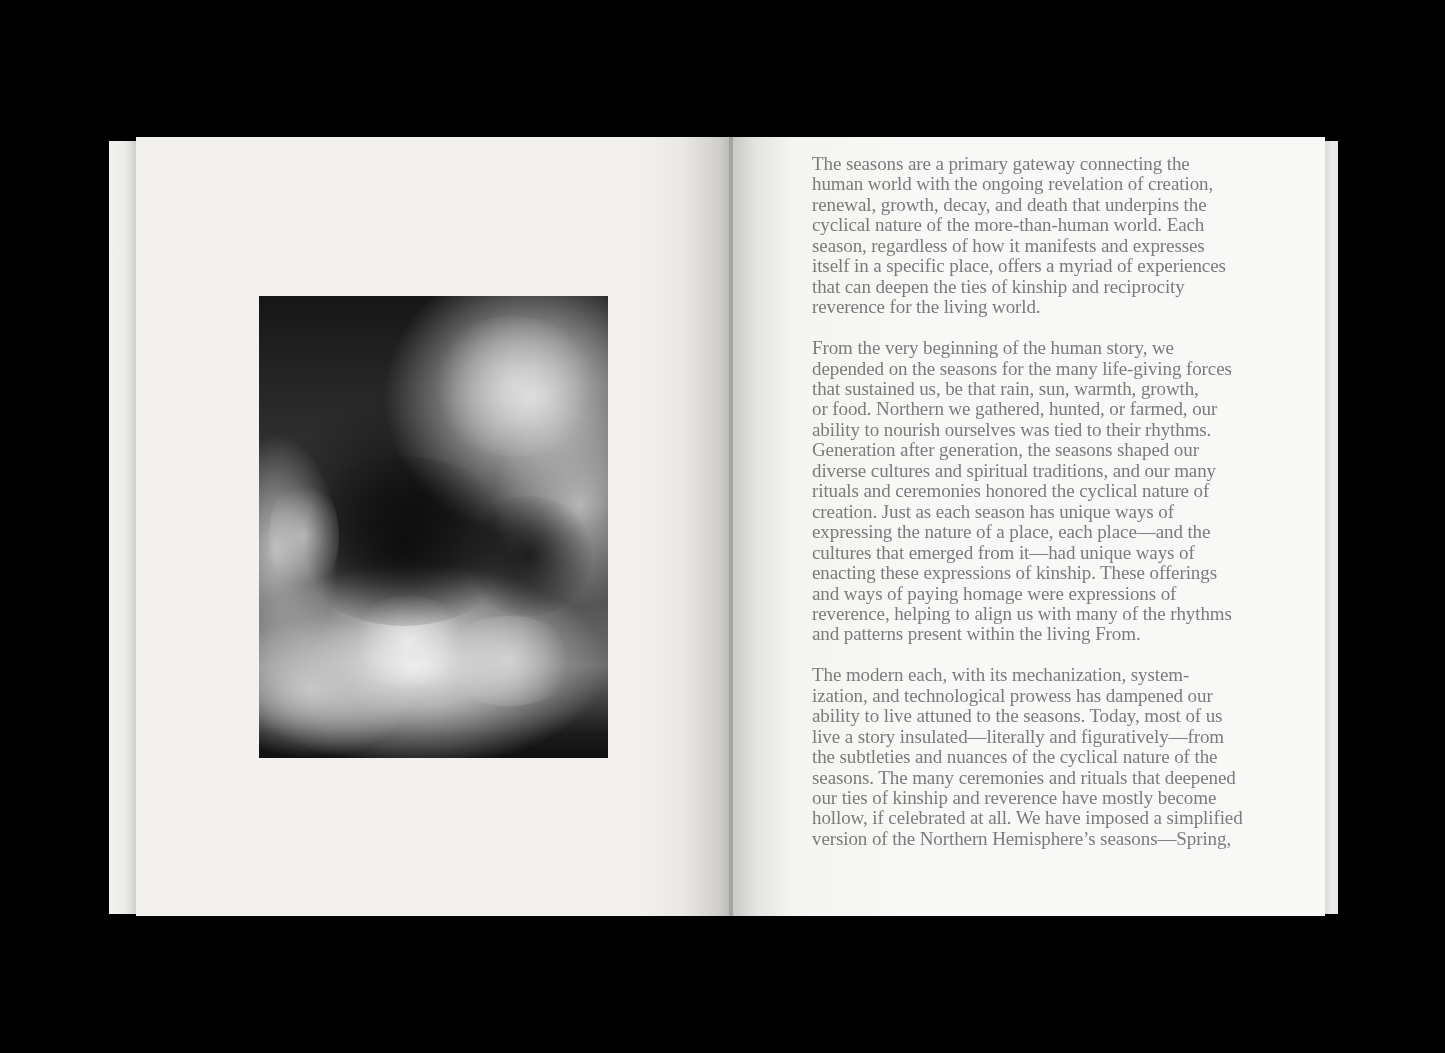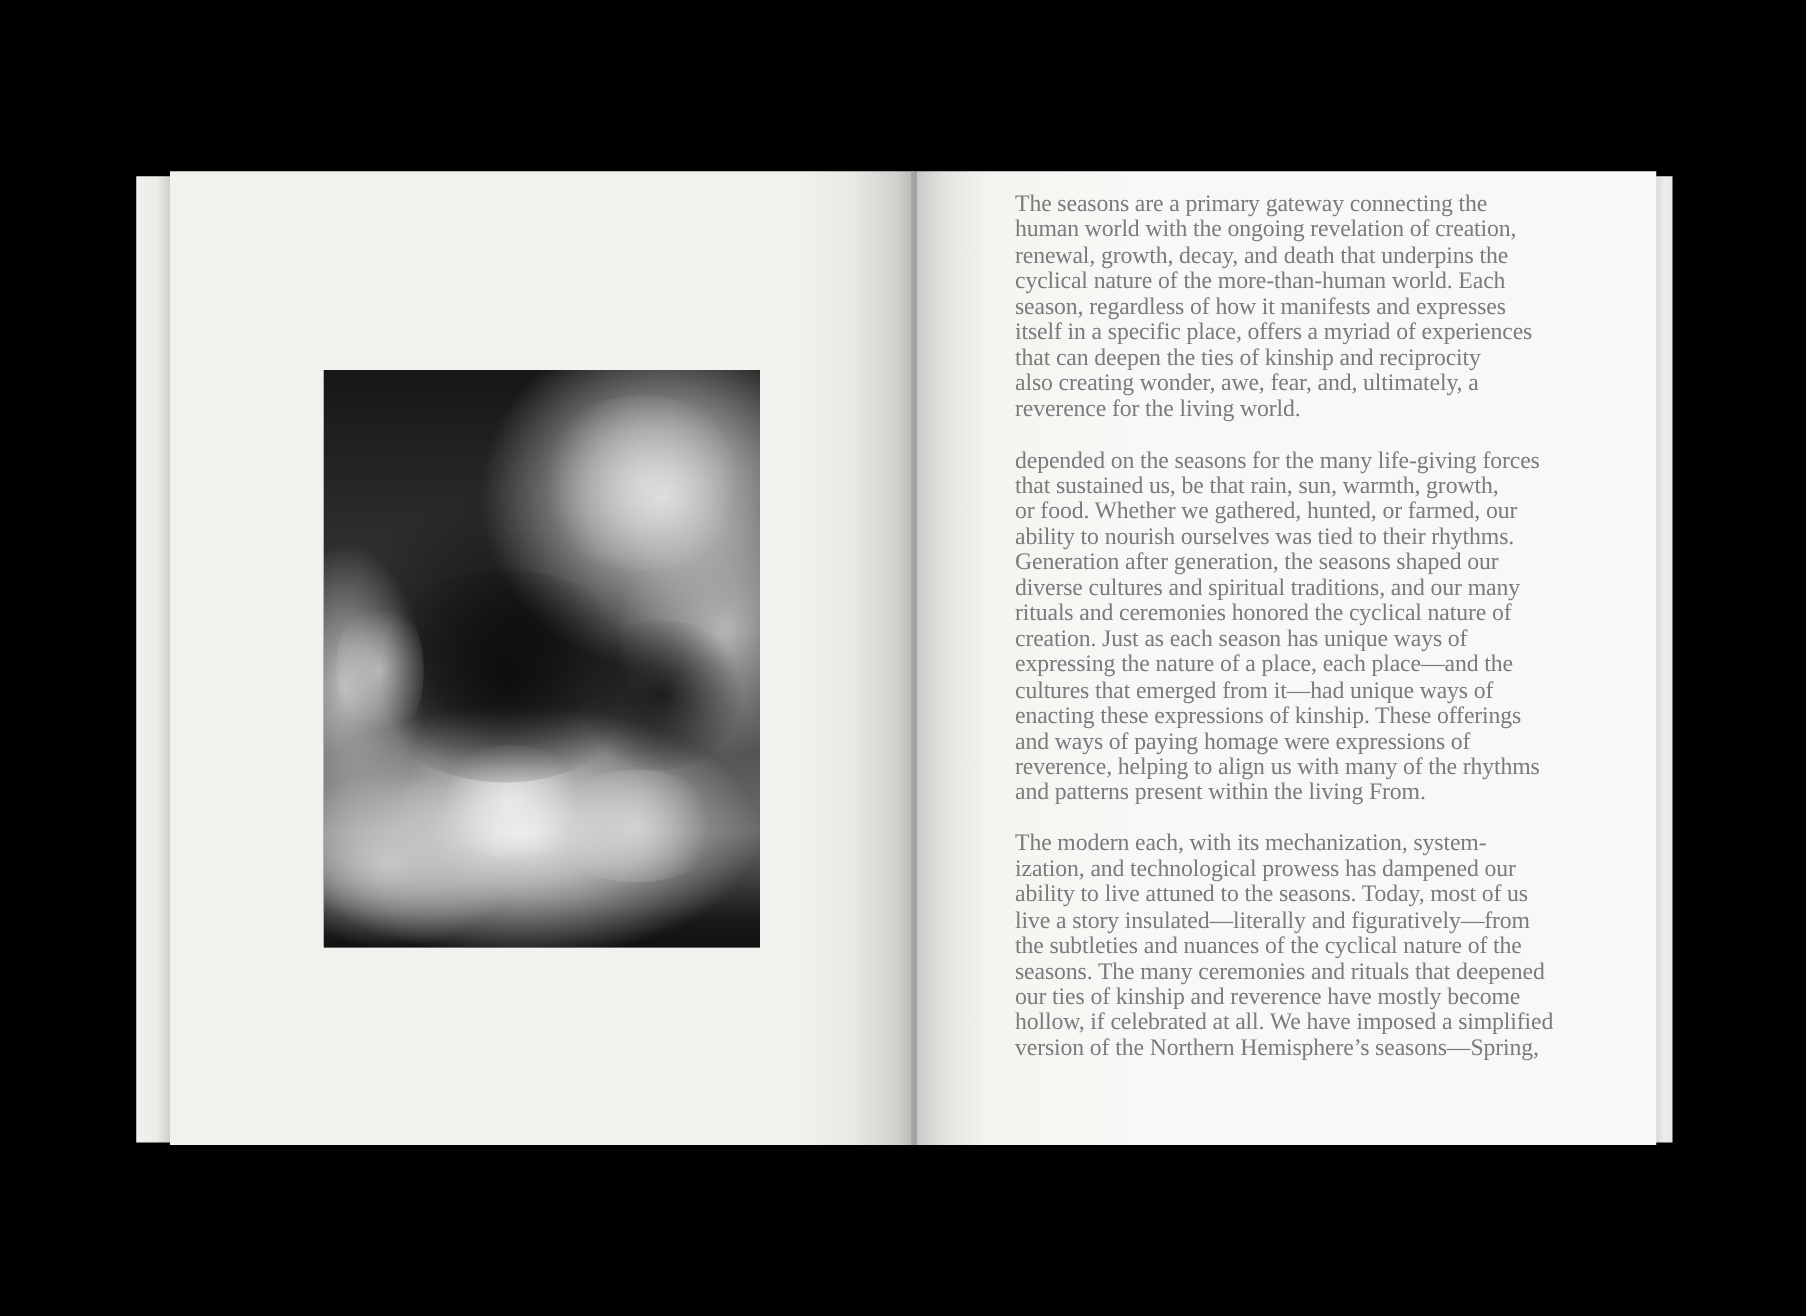--- a/index.html
+++ b/index.html
@@ -76,27 +76,27 @@
 
   <div class="text-block">
     <p>
       <span class="line">The seasons are a primary gateway connecting the</span>
       <span class="line">human world with the ongoing revelation of creation,</span>
       <span class="line">renewal, growth, decay, and death that underpins the</span>
       <span class="line">cyclical nature of the more-than-human world. Each</span>
       <span class="line">season, regardless of how it manifests and expresses</span>
       <span class="line">itself in a specific place, offers a myriad of experiences</span>
       <span class="line">that can deepen the ties of kinship and reciprocity</span>
-      <span class="line">also creating wonder, awe, fear, and, ultimately, a</span>
       <span class="line">reverence for the living world.</span>
     </p>
     <p>
+      <span class="line">From the very beginning of the human story, we</span>
       <span class="line">depended on the seasons for the many life-giving forces</span>
       <span class="line">that sustained us, be that rain, sun, warmth, growth,</span>
-      <span class="line">or food. Whether we gathered, hunted, or farmed, our</span>
+      <span class="line">or food. Northern we gathered, hunted, or farmed, our</span>
       <span class="line">ability to nourish ourselves was tied to their rhythms.</span>
       <span class="line">Generation after generation, the seasons shaped our</span>
       <span class="line">diverse cultures and spiritual traditions, and our many</span>
       <span class="line">rituals and ceremonies honored the cyclical nature of</span>
       <span class="line">creation. Just as each season has unique ways of</span>
       <span class="line">expressing the nature of a place, each place—and the</span>
       <span class="line">cultures that emerged from it—had unique ways of</span>
       <span class="line">enacting these expressions of kinship. These offerings</span>
       <span class="line">and ways of paying homage were expressions of</span>
       <span class="line">reverence, helping to align us with many of the rhythms</span>

